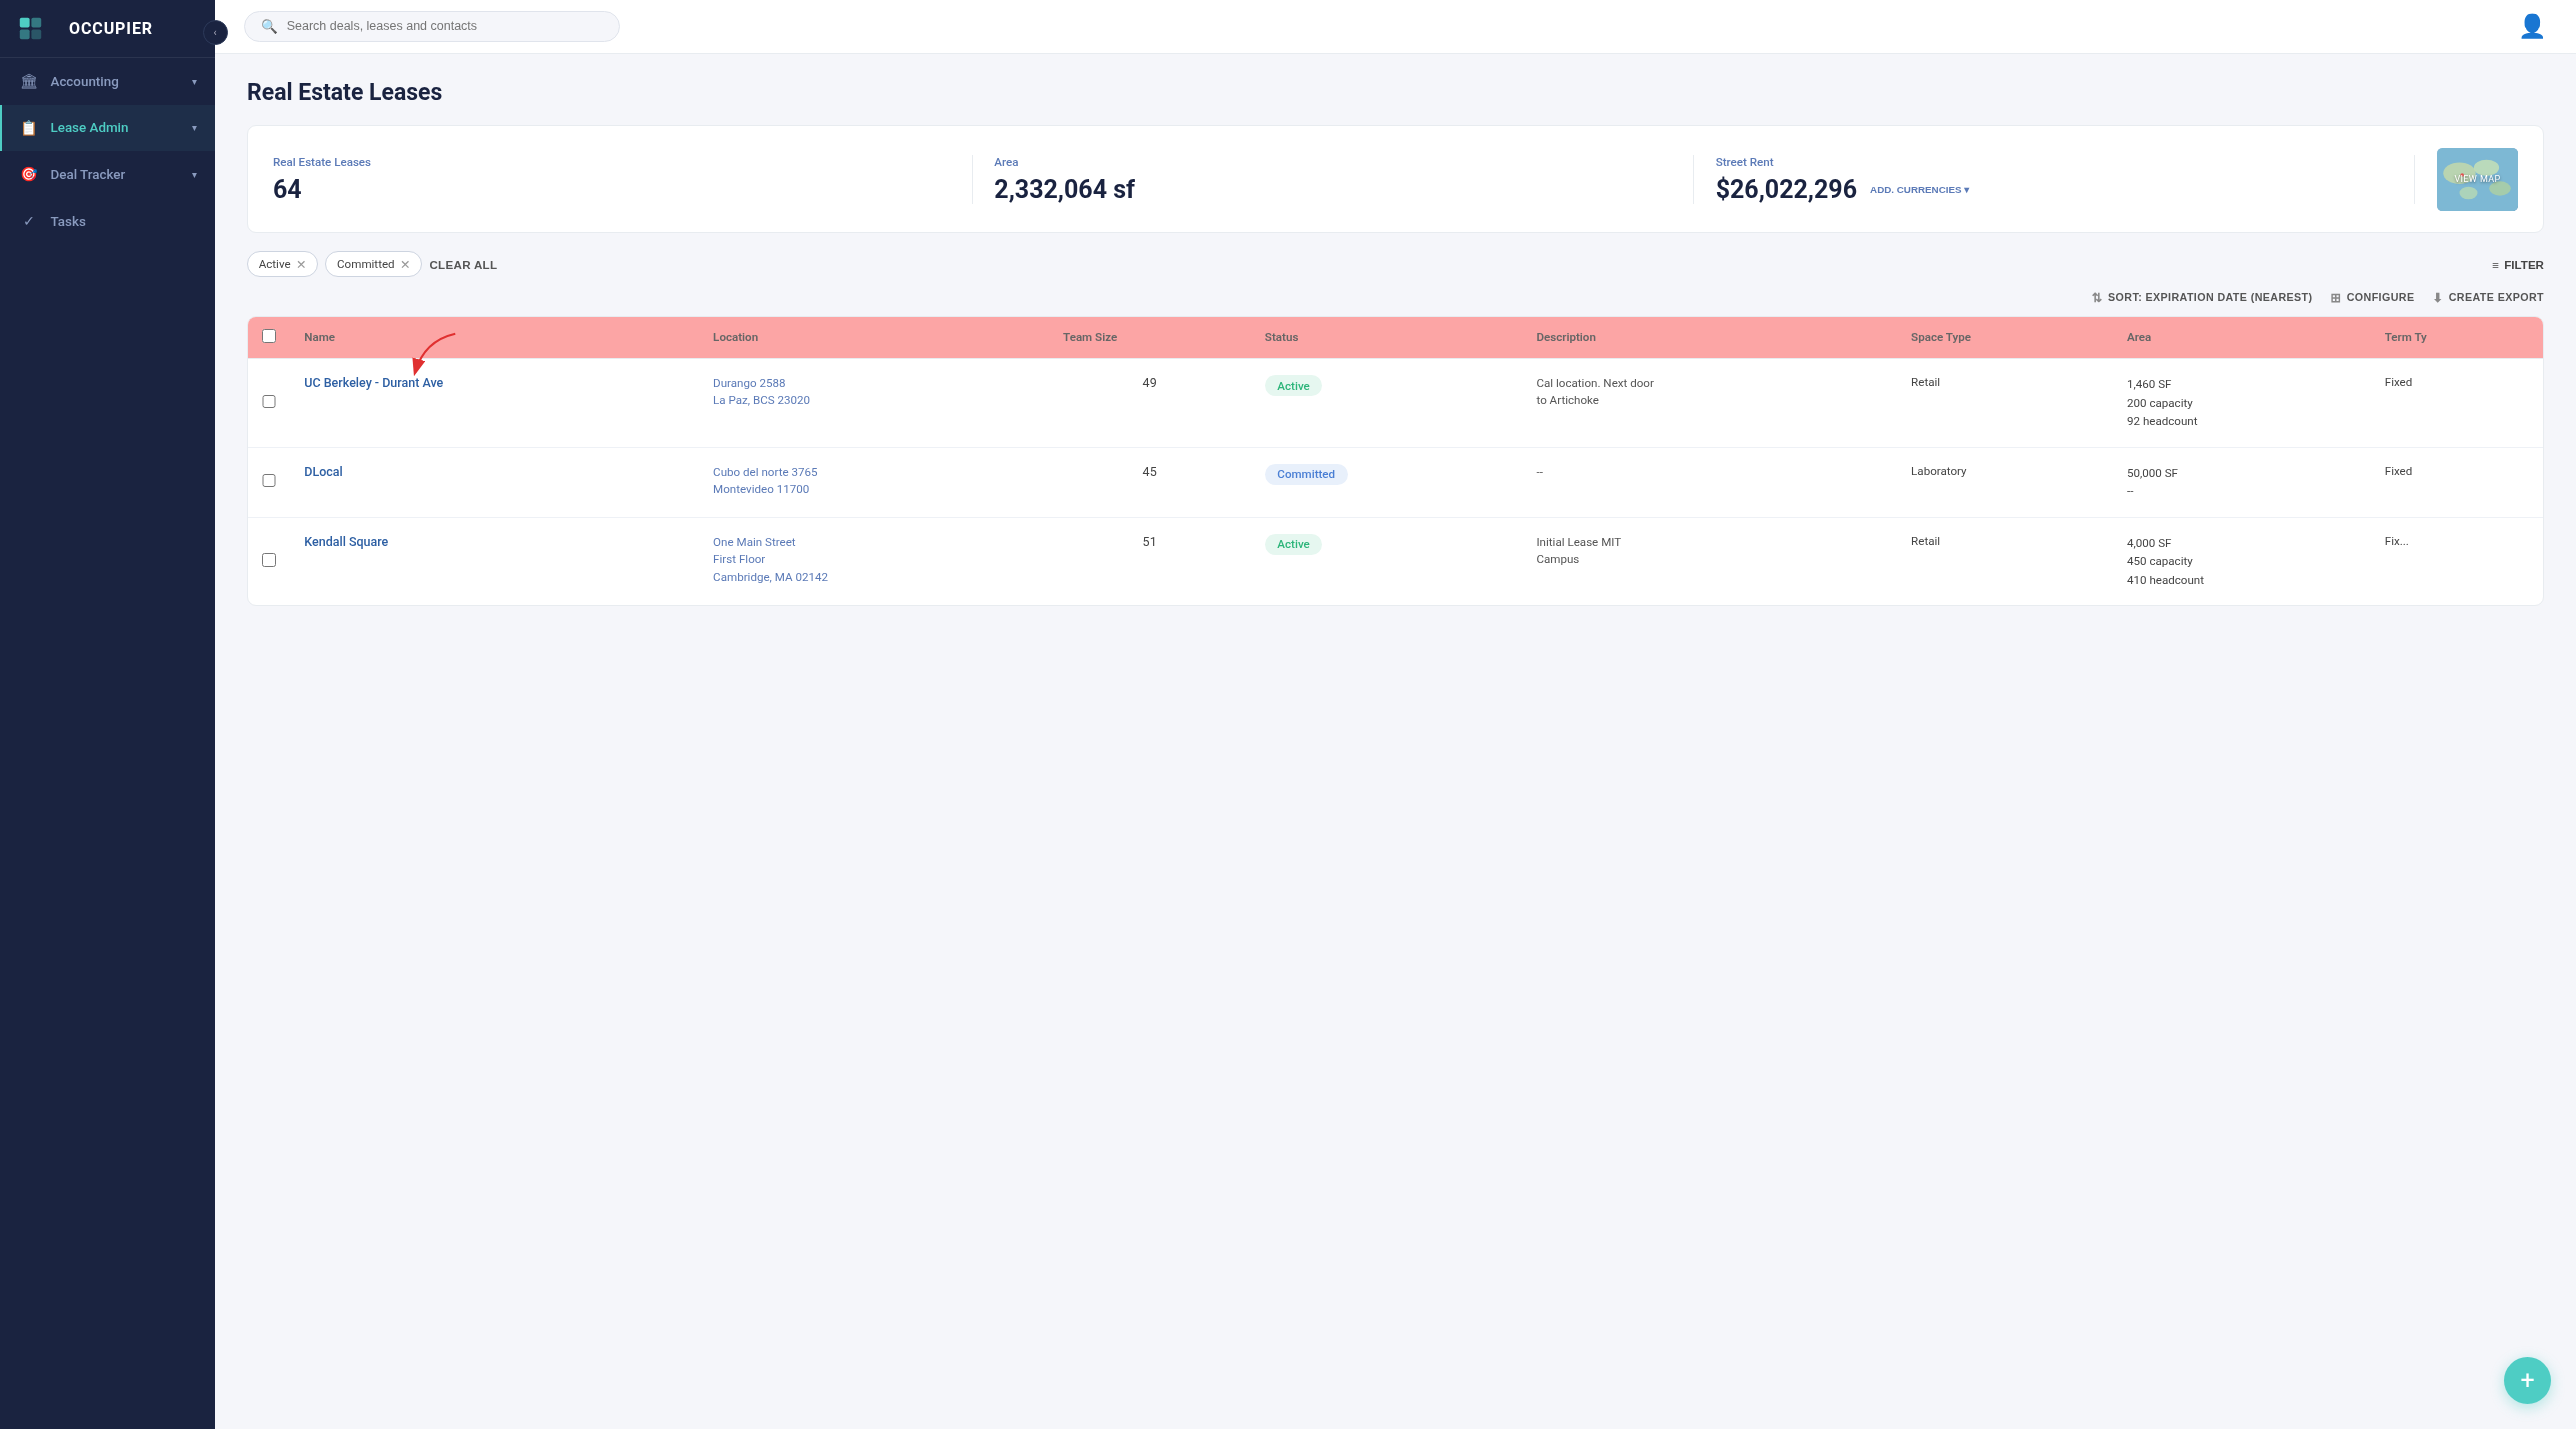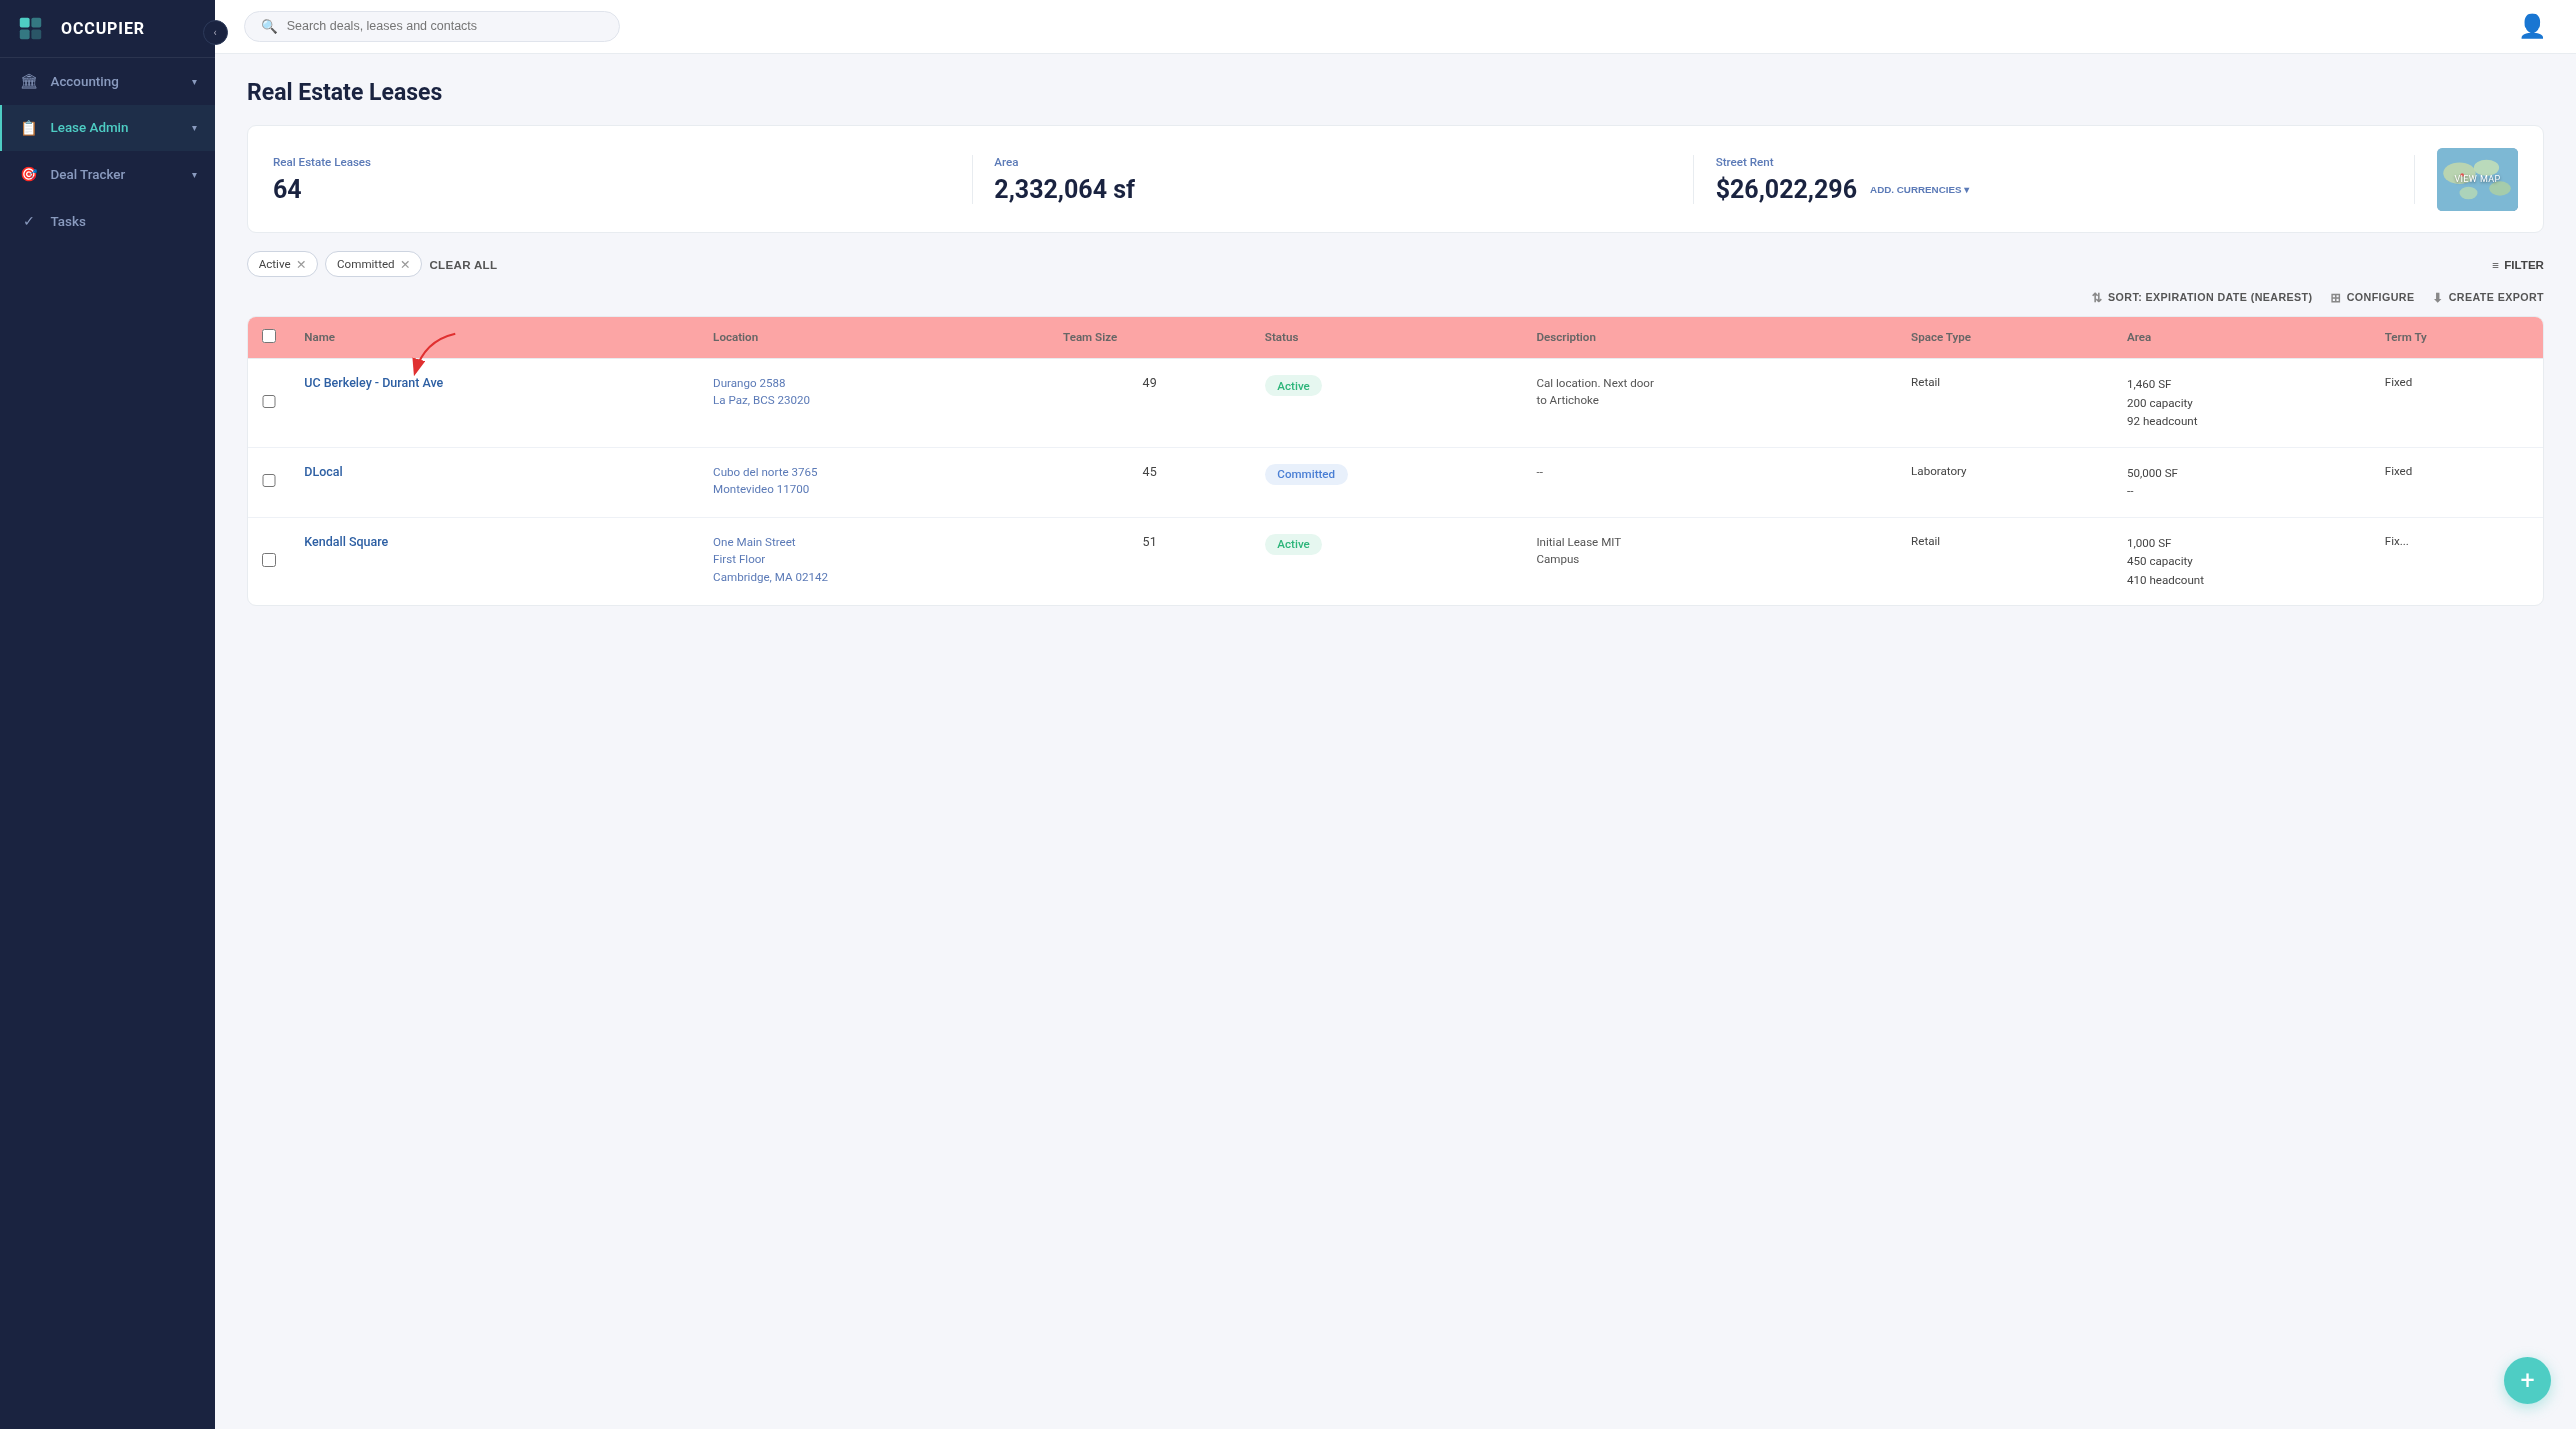--- a/index.html
+++ b/index.html
@@ -12,21 +12,21 @@
       background: #1a2340;
       display: flex;
       flex-direction: column;
       color: #fff;
       position: relative;
     }
     .sidebar-logo {
       display: flex;
       align-items: center;
       padding: 16px 18px;
-      gap: 18px;
+      gap: 26px;
       border-bottom: 0.9px solid rgba(255,255,255,0.08);
     }
     .logo-icon {
       width: 25px;
       height: 25px;
     }
     .logo-text {
       font-size: 16px;
       font-weight: 700;
       letter-spacing: 0.9px;
@@ -559,21 +559,21 @@
     </td>
     <td class="cell-team">51</td>
     <td>
       <span class="badge badge-active">Active</span>
     </td>
     <td>
       <div class="cell-desc">Initial Lease MIT Campus</div>
     </td>
     <td class="cell-space">Retail</td>
     <td class="cell-area">
-                <div>1,000 SF</div>
+                <div>4,000 SF</div>
                 <div>450 capacity</div>
                 <div>410 headcount</div>
               </td>
     <td class="cell-term">Fix...</td>
   </tr>
           </tbody>
       </table>
     </div>
 
   </div>

